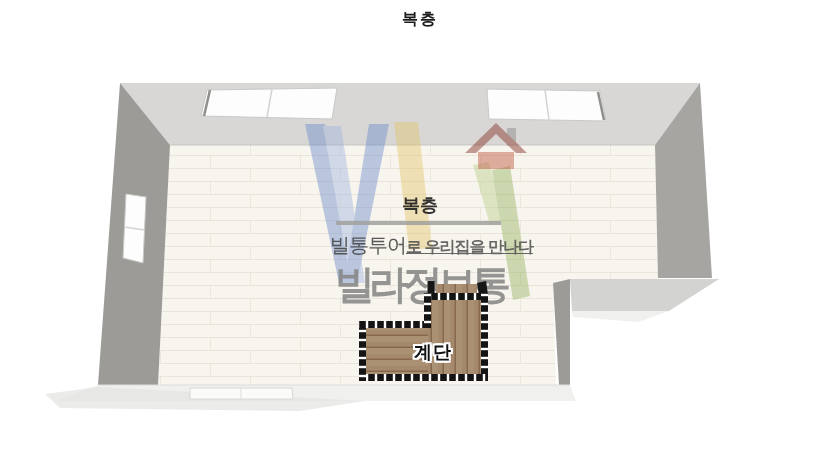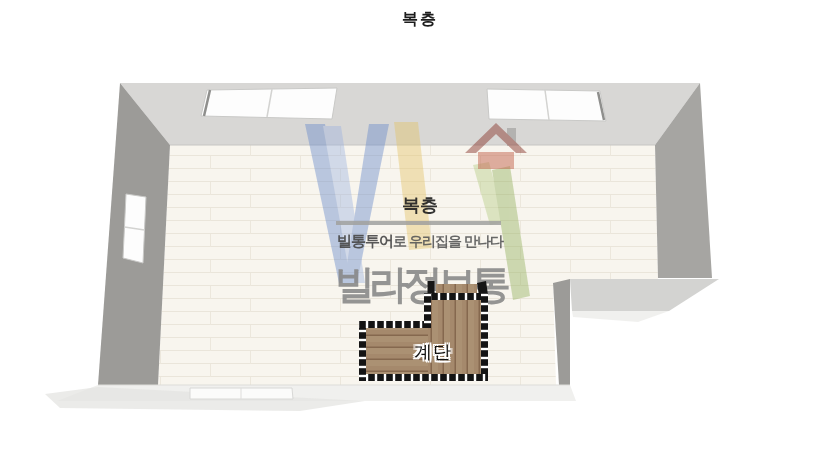--- a/index.html
+++ b/index.html
@@ -7,25 +7,25 @@
          font-family:"Liberation Sans", sans-serif;}
   svg{position:absolute;left:0;top:0;}
   .txt{position:absolute;white-space:nowrap;}
   #page-title{left:0;top:9px;width:840px;text-align:center;font-size:16px;font-weight:bold;
               letter-spacing:2px;color:#1c1c1c;z-index:6;}
   #wm-room-label{left:330px;top:193px;width:180px;text-align:center;font-size:18px;font-weight:bold;
                  color:#222222;opacity:.92;z-index:4;}
   #wm-bar{position:absolute;left:336px;top:221px;width:165px;height:4px;background:#a0a09e;
           opacity:.85;z-index:4;}
   #wm-tagline{left:330px;top:232px;width:180px;text-align:center;z-index:4;opacity:.9;}
-  #wm-tagline .big{font-size:15px;font-weight:bold;color:#474747;letter-spacing:-1px;text-align:right;}
-  #wm-tagline .small{font-size:14px;font-weight:bold;color:#585858;letter-spacing:-1px;}
+  #wm-tagline .big{font-size:20px;font-weight:normal;color:#474747;letter-spacing:-1px;text-align:right;}
+  #wm-tagline .small{font-size:16px;font-weight:bold;color:#585858;letter-spacing:-1px;text-decoration:underline;}
   #wm-brand{left:320px;top:257px;width:200px;text-align:center;font-size:40px;font-weight:bold;
             color:#878787;letter-spacing:-6px;opacity:.88;z-index:4;}
-  #stairs-label{left:403px;top:340px;width:60px;text-align:center;font-size:18px;font-weight:normal;
+  #stairs-label{left:403px;top:340px;width:60px;text-align:center;font-size:18px;font-weight:bold;
                 color:#111111;letter-spacing:1px;z-index:8;
                 text-shadow:-2px -2px 0 #fff,2px -2px 0 #fff,-2px 2px 0 #fff,2px 2px 0 #fff,
                             0 -2px 0 #fff,0 2px 0 #fff,-2px 0 0 #fff,2px 0 0 #fff;}
   #room-svg{z-index:1;}
   #stairs-svg{z-index:7;}
 </style>
 </head>
 <body>
 
 <div id="stage">

